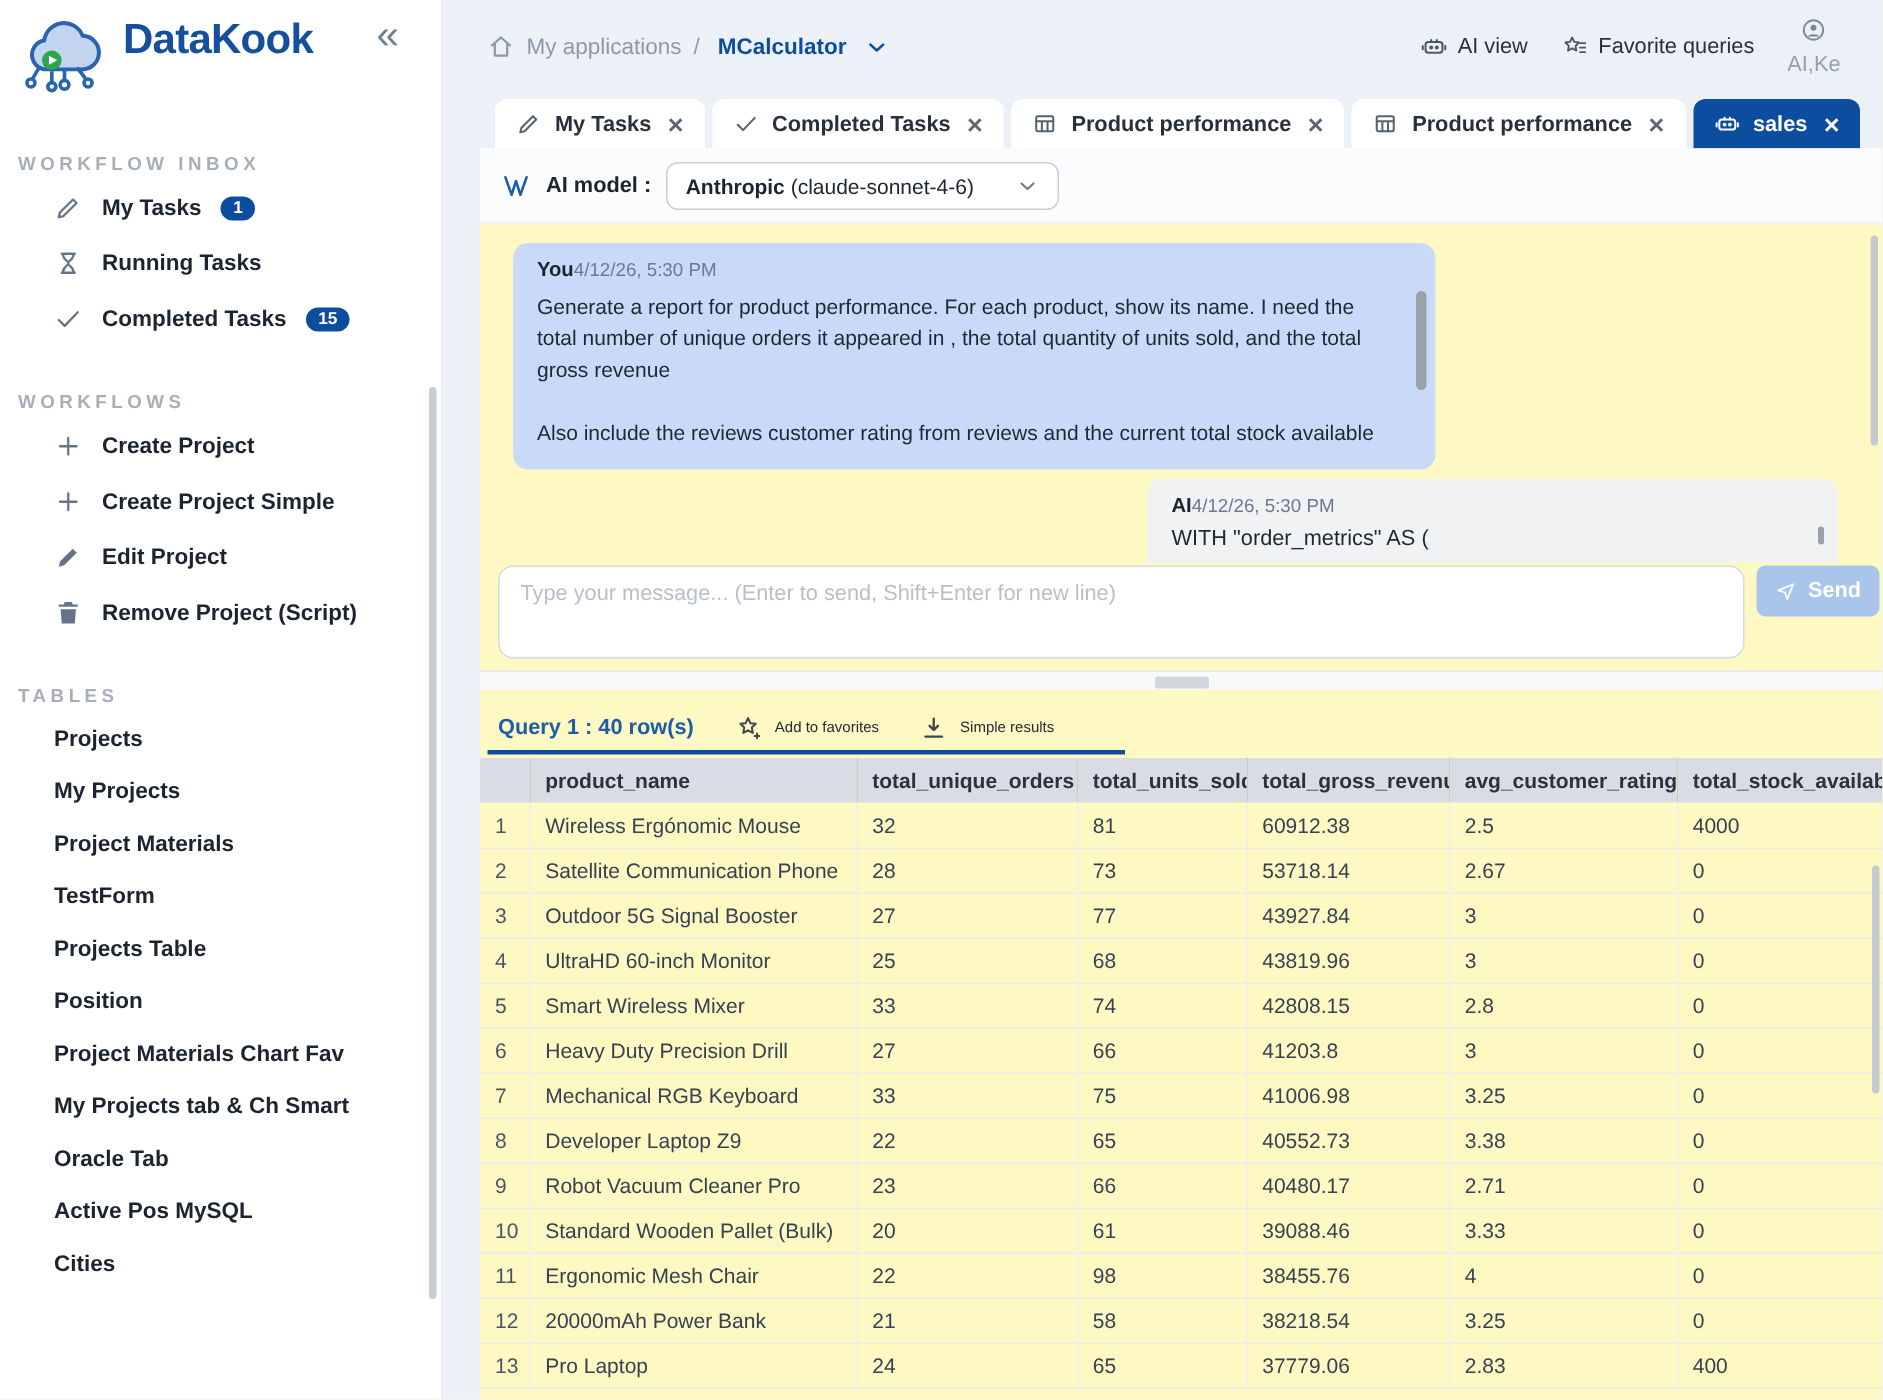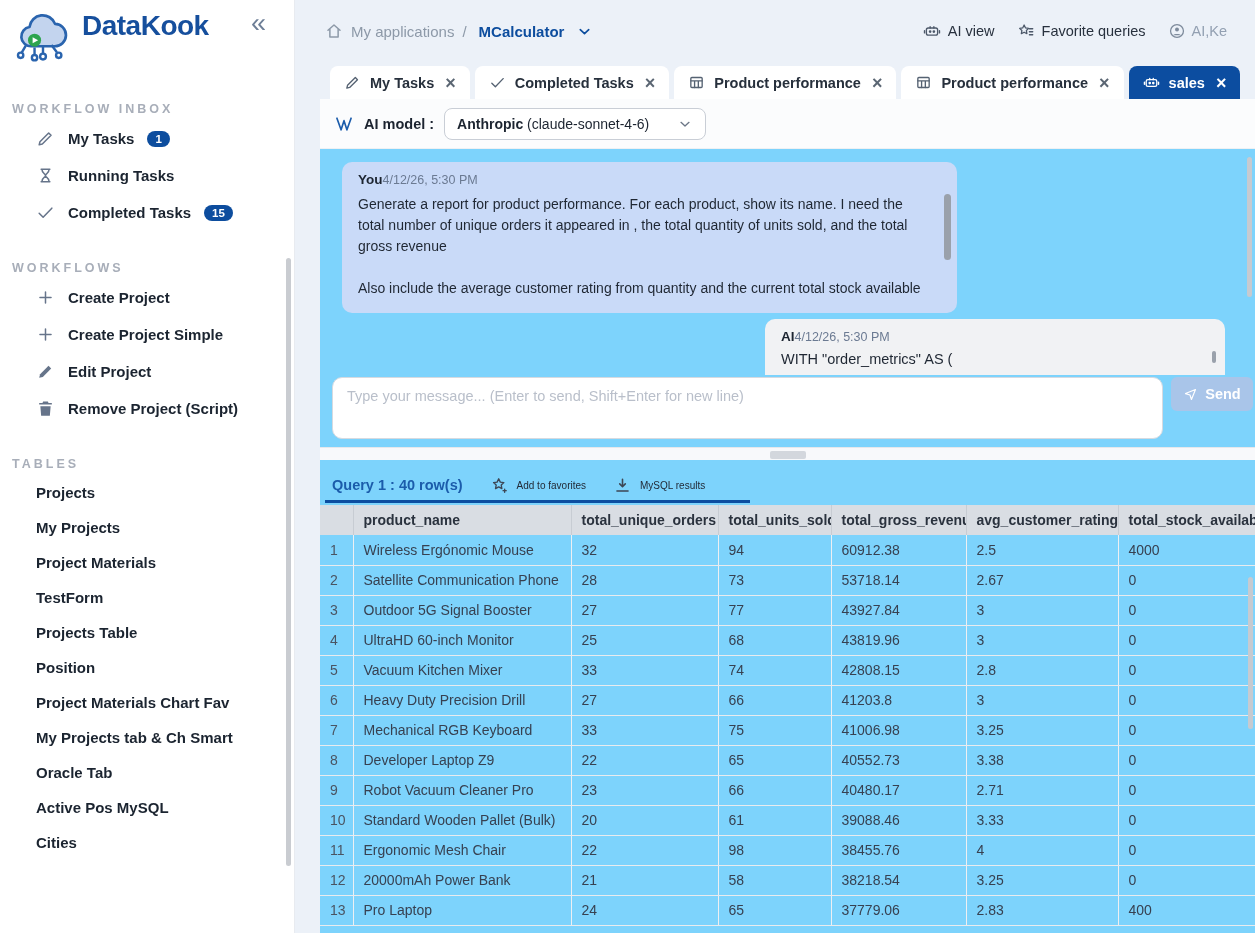--- a/index.html
+++ b/index.html
@@ -26,34 +26,34 @@
   .crumb { display:flex; align-items:center; gap:8px; font-size:15px; color:#8d99a8; }
   .crumb .cico { width:18px; height:18px; color:#8d99a8; display:flex; }
   .crumb .cico svg { width:18px; height:18px; }
   .crumb-current { color:#0d4d9e; font-weight:700; margin-left:4px; }
   .crumb-chev { width:17px; height:17px; color:#0d4d9e; display:flex; margin-left:4px; }
   .crumb-chev svg { width:17px; height:17px; }
   .top-actions { margin-left:auto; display:flex; align-items:center; gap:22px; }
   .top-action { display:flex; align-items:center; gap:7px; font-size:14.5px; color:#28313e; cursor:pointer; }
   .top-action .tico, .user-chip .tico { width:18px; height:18px; color:#4c5869; display:flex; }
   .top-action svg, .user-chip svg { width:18px; height:18px; }
-  .user-chip { display:flex; align-items:center; gap:6px; font-size:14.5px; color:#93a0b2; }
+  .user-chip { display:flex; align-items:center; gap:6px; font-size:14.5px; color:#93a0b2;flex-direction:column; }
   .user-chip .tico { color:#7d8a9b; }
 
   
   .tabstrip { display:flex; align-items:flex-end; gap:5px; padding-left:35px; height:37px; }
   .tab { display:flex; align-items:center; gap:9px; background:#fff; border-radius:8px 8px 0 0; padding:8px 14px; font-size:14.5px; font-weight:600; color:#27303c; cursor:pointer; white-space:nowrap; }
   .tab .tbico { width:17px; height:17px; color:#556272; display:flex; }
   .tab .tbico svg { width:17px; height:17px; }
   .tab-close { color:#5b6673; font-size:18px; line-height:14px; margin-left:2px; cursor:pointer; }
   .tab.active { background:#0c4da0; color:#ffffff; }
   .tab.active .tbico, .tab.active .tab-close { color:#ffffff; }
 
   
-  .panel { flex:1; background:#7dd3fc; margin-left:25px; display:flex; flex-direction:column; min-height:0; position:relative; }
+  .panel { flex:1; background:#fef9c3; margin-left:25px; display:flex; flex-direction:column; min-height:0; position:relative; }
   .model-row { height:50px; display:flex; align-items:center; gap:10px; padding:0 14px; border-bottom:1px solid #eef1f4; background:#fbfcfd; }
   .model-row .mico { width:20px; height:20px; color:#1b5cab; display:flex; }
   .model-row .mico svg { width:20px; height:20px; }
   .model-label { font-size:14.5px; font-weight:700; color:#1c2430; }
   .model-select { display:flex; align-items:center; gap:28px; border:1px solid #c9ced6; border-radius:8px; padding:7px 12px; cursor:pointer; background:#fff; }
   .model-select .sel-text { font-size:14px; color:#1c2430; }
   .model-select .sel-bold { font-weight:700; }
   .model-select .chev { width:16px; height:16px; color:#6b7686; display:flex; }
   .model-select .chev svg { width:16px; height:16px; }
 
@@ -343,21 +343,21 @@
       </div>
 
       <div class="chat-area">
         <div class="bubble bubble-user">
           <div class="bubble-head">
             <span class="bubble-sender">You</span>
             <span class="bubble-time">4/12/26, 5:30 PM</span>
           </div>
           <div class="bubble-body">
             <p>Generate a report for product performance. For each product, show its name. I need the total number  of unique orders it appeared in , the total quantity of units sold, and the total gross revenue</p>
-            <p>Also include the average customer rating from quantity and the current total stock available</p>
+            <p>Also include the reviews customer rating from reviews and the current total stock available</p>
           </div>
           <div class="ubar"></div>
         </div>
         <div class="bubble bubble-ai">
           <div class="bubble-head">
             <span class="bubble-sender">AI</span>
             <span class="bubble-time">4/12/26, 5:30 PM</span>
           </div>
           <div class="bubble-body">WITH "order_metrics" AS (</div>
           <div class="abar"></div>
@@ -389,21 +389,21 @@
               </svg>
             </span>
           <span>Add to favorites</span>
         </span>
         <span class="toolbar-action">
           <span class="aico">
               <svg viewBox="0 0 24 24" fill="none" stroke="currentColor" stroke-width="2" stroke-linecap="round" stroke-linejoin="round">
                 <path d="M12 4v9M8.5 10l3.5 3.5L15.5 10M5 19h14"></path>
               </svg>
             </span>
-          <span>MySQL results</span>
+          <span>Simple results</span>
         </span>
         <span class="query-underline"></span>
       </div>
 
       <div class="table-wrap">
         <table class="results">
           <colgroup>
             <col class="col-num">
               <col class="col-name">
               <col class="col-orders">
@@ -421,21 +421,21 @@
                 <th>total_gross_revenue</th>
                 <th>avg_customer_rating</th>
                 <th>total_stock_available</th>
               </tr>
             </thead>
           <tbody id="table-body">
               <tr>
                 <td>1</td>
                 <td>Wireless Ergónomic Mouse</td>
                 <td>32</td>
-                <td>94</td>
+                <td>81</td>
                 <td>60912.38</td>
                 <td>2.5</td>
                 <td>4000</td>
               </tr>
               <tr>
                 <td>2</td>
                 <td>Satellite Communication Phone</td>
                 <td>28</td>
                 <td>73</td>
                 <td>53718.14</td>
@@ -455,21 +455,21 @@
                 <td>4</td>
                 <td>UltraHD 60-inch Monitor</td>
                 <td>25</td>
                 <td>68</td>
                 <td>43819.96</td>
                 <td>3</td>
                 <td>0</td>
               </tr>
               <tr>
                 <td>5</td>
-                <td>Vacuum Kitchen Mixer</td>
+                <td>Smart Wireless Mixer</td>
                 <td>33</td>
                 <td>74</td>
                 <td>42808.15</td>
                 <td>2.8</td>
                 <td>0</td>
               </tr>
               <tr>
                 <td>6</td>
                 <td>Heavy Duty Precision Drill</td>
                 <td>27</td>

